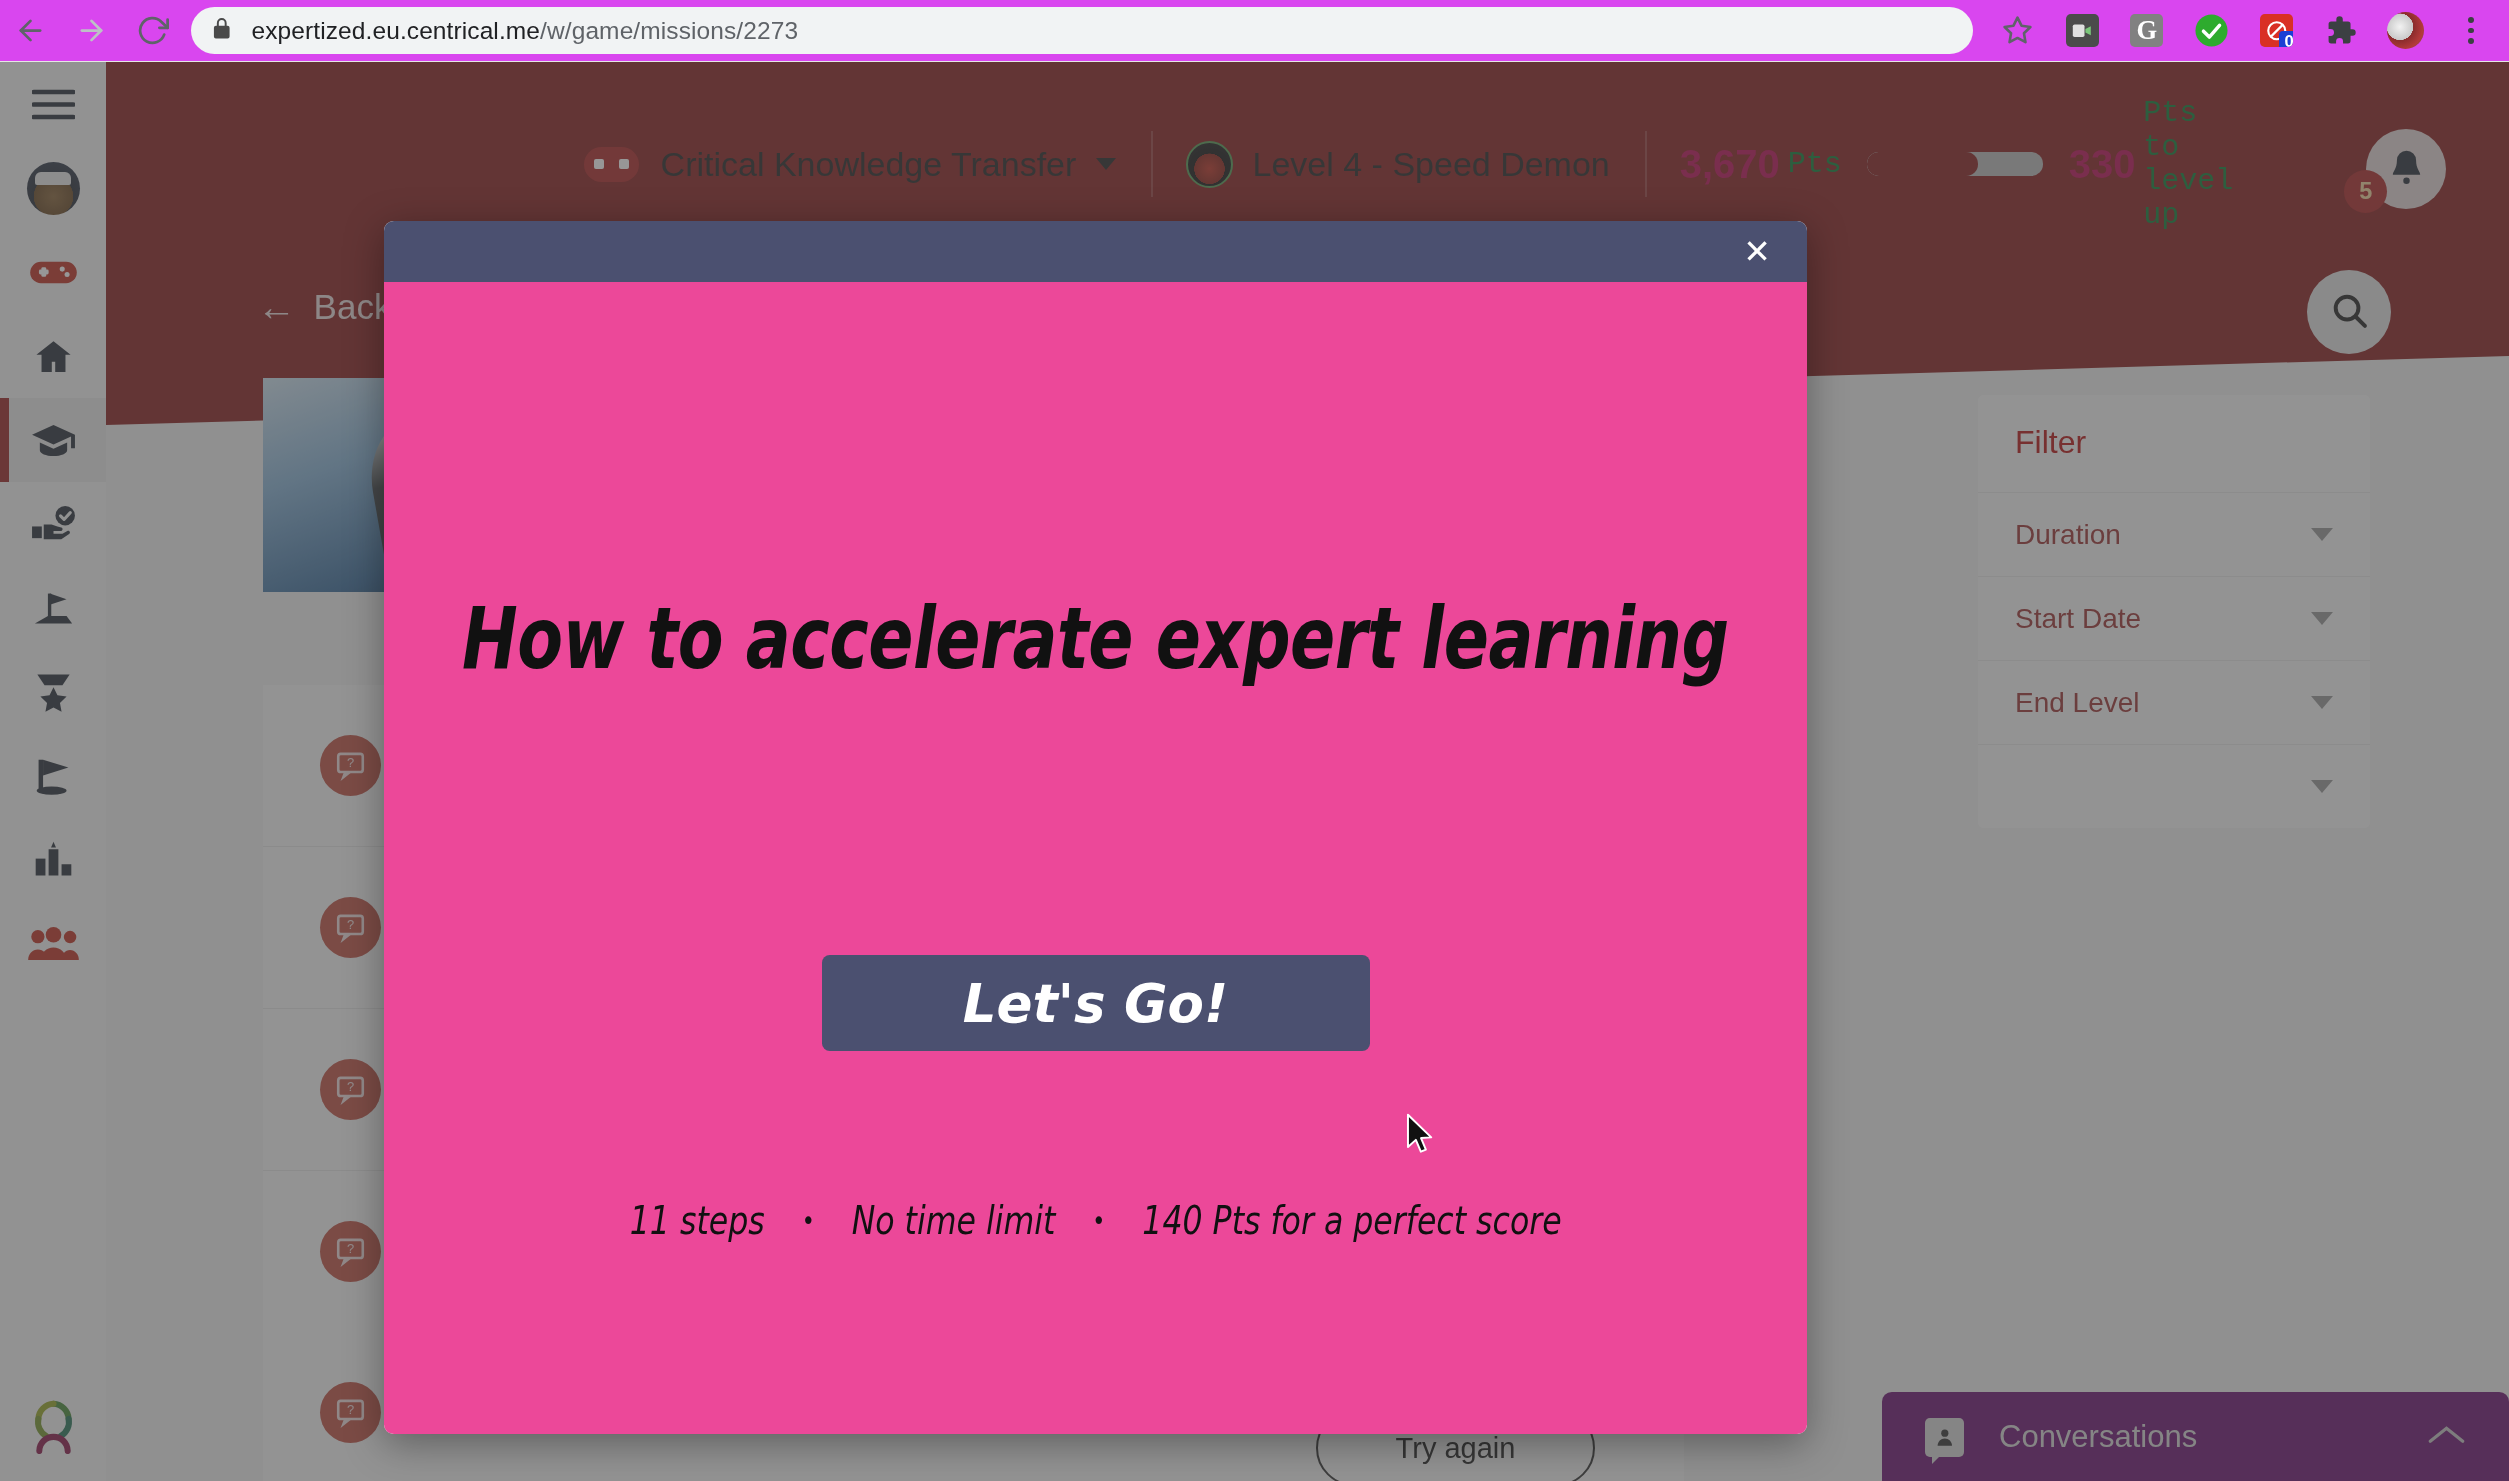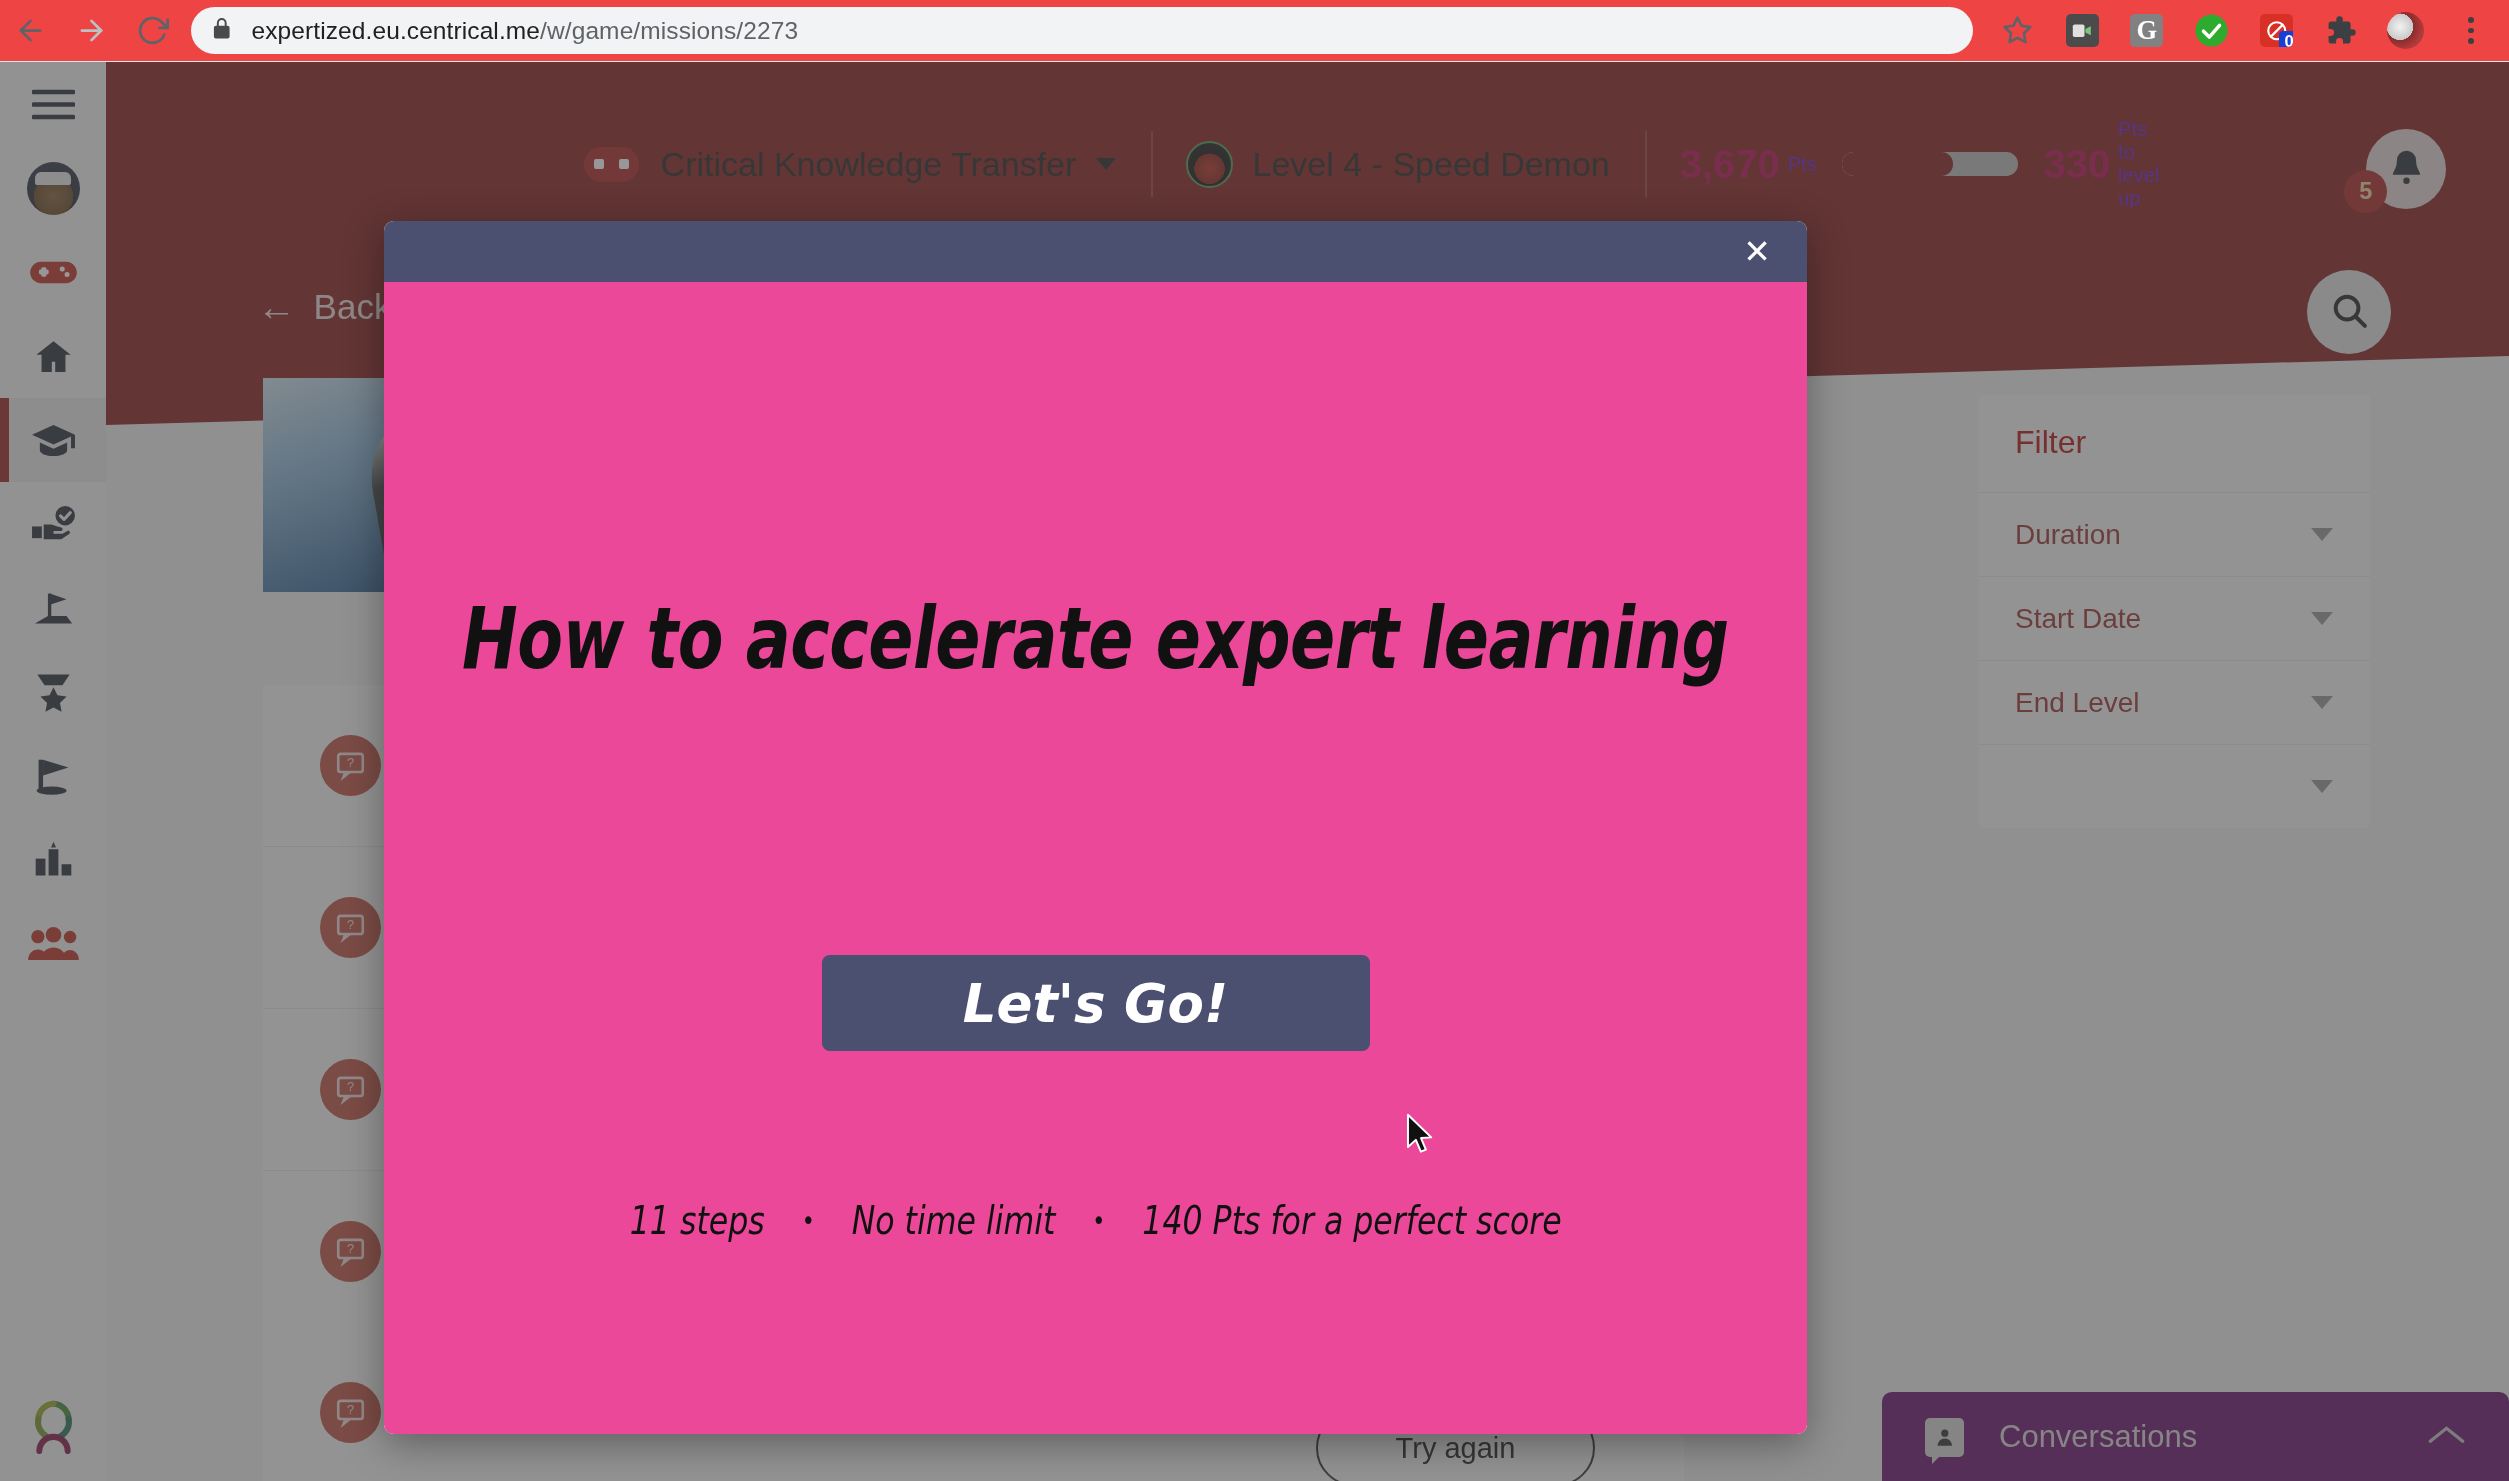--- a/index.html
+++ b/index.html
@@ -6,21 +6,21 @@
   html, body {
     width: 2509px; height: 1482px;
     overflow: hidden;
     font-family: "Liberation Sans", sans-serif;
     background: #ffffff;
   }
 
   
   #browser-chrome {
     position: absolute; left: 0; top: 0; width: 2509px; height: 62px;
-    background: #ef4444;
+    background: #d946ef;
     display: flex; align-items: center;
     border-bottom: 1px solid #e6e6e6;
   }
   .nav-btn {
     width: 61px; height: 61px;
     display: flex; align-items: center; justify-content: center;
     color: #5f6368; flex: 0 0 auto;
   }
   .nav-btn.dim { color: #bdc1c6; }
   .nav-btn svg { display: block; }
@@ -134,21 +134,21 @@
     margin-left: 19.6px; width: 0; height: 0;
     border-left: 10.8px solid transparent; border-right: 10.8px solid transparent;
     border-top: 12.7px solid #2b2b2b;
   }
   .gb-avatar {
     width: 47px; height: 47px; border-radius: 50%; margin-right: 19.6px; flex: 0 0 auto;
     background: radial-gradient(circle at 50% 60%, #c0392b 0%, #8e2b22 45%, #1e1e1e 46%, #2a2a2a 100%);
     border: 2.9px solid #5c9e5c;
   }
   .gb-pts-num { font-size: 40px; color: #be185d; font-weight: bold; margin-right: 7.8px; }
-  .gb-pts-lbl { font-size: 20px; color: #6d28d9; margin-right: 25.5px; }
+  .gb-pts-lbl { font-size: 30px; color: #15803d; margin-right: 25.5px; font-family: Liberation Mono, monospace; }
   .gb-progress {
     width: 176px; height: 23.5px; border-radius: 11.8px; background: #bdbdbd;
     overflow: hidden; margin-right: 25.5px; flex: 0 0 auto;
   }
   .gb-progress > i { display: block; height: 100%; width: 63%; background: #8d2626; border-radius: 11.8px; }
 
   
   #bell-wrap { position: absolute; right: 63px; top: 67px; z-index: 4; }
   #bell {
     width: 80px; height: 80px; border-radius: 50%;

